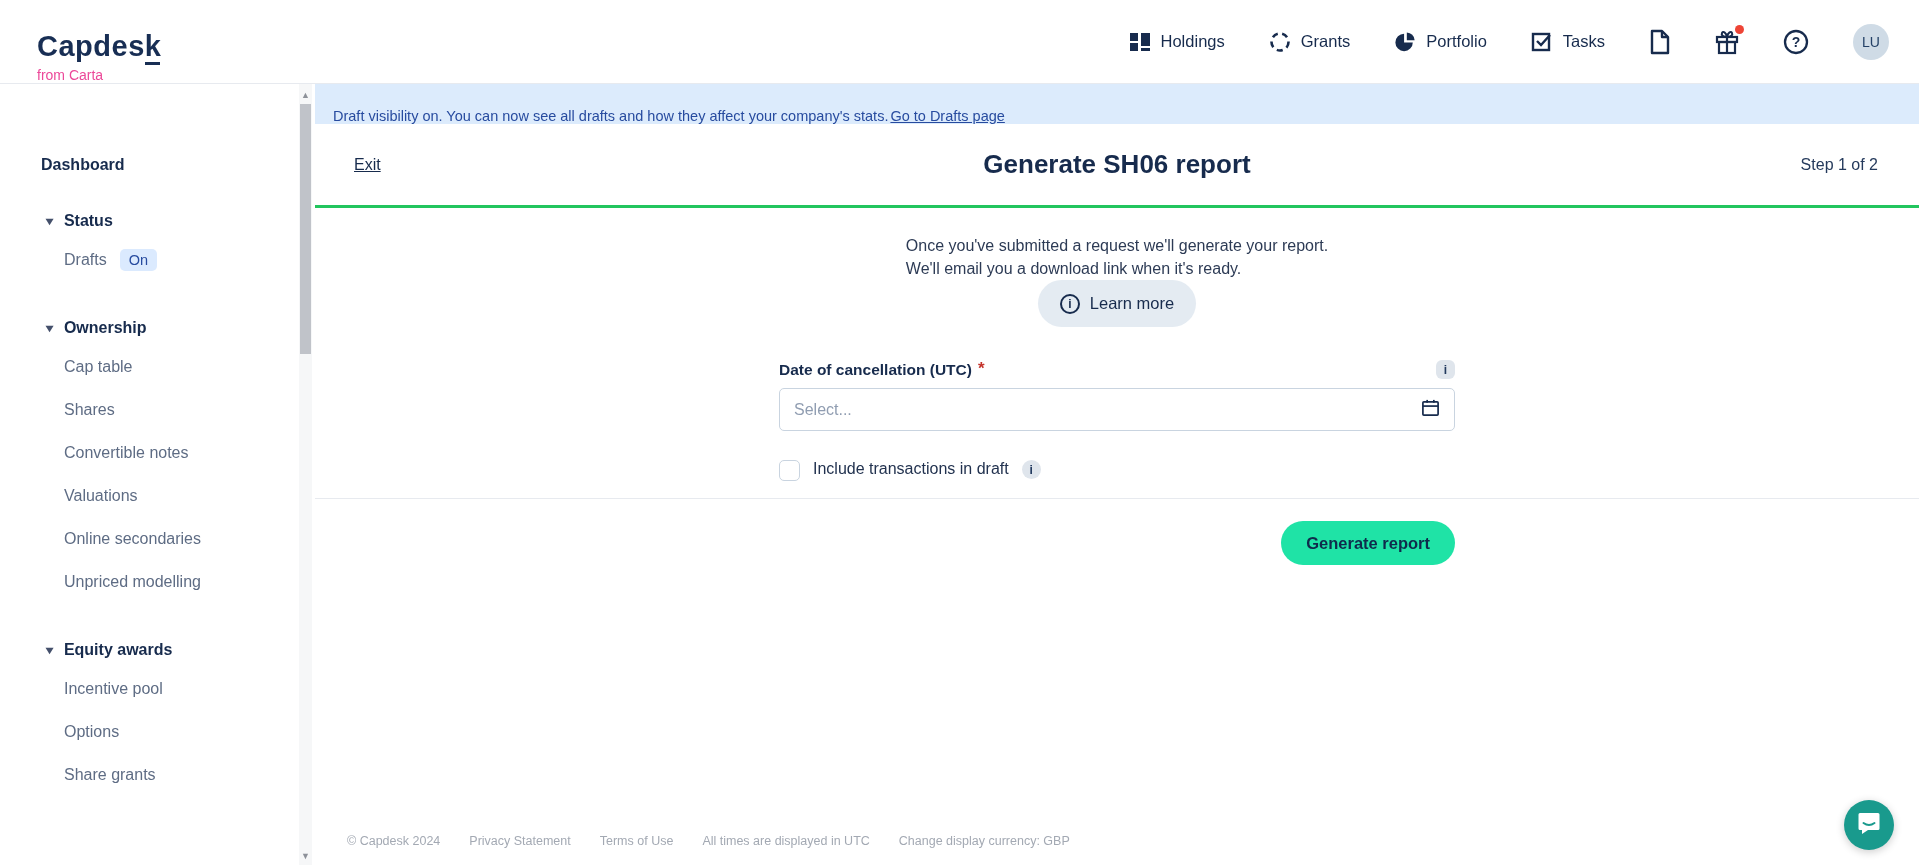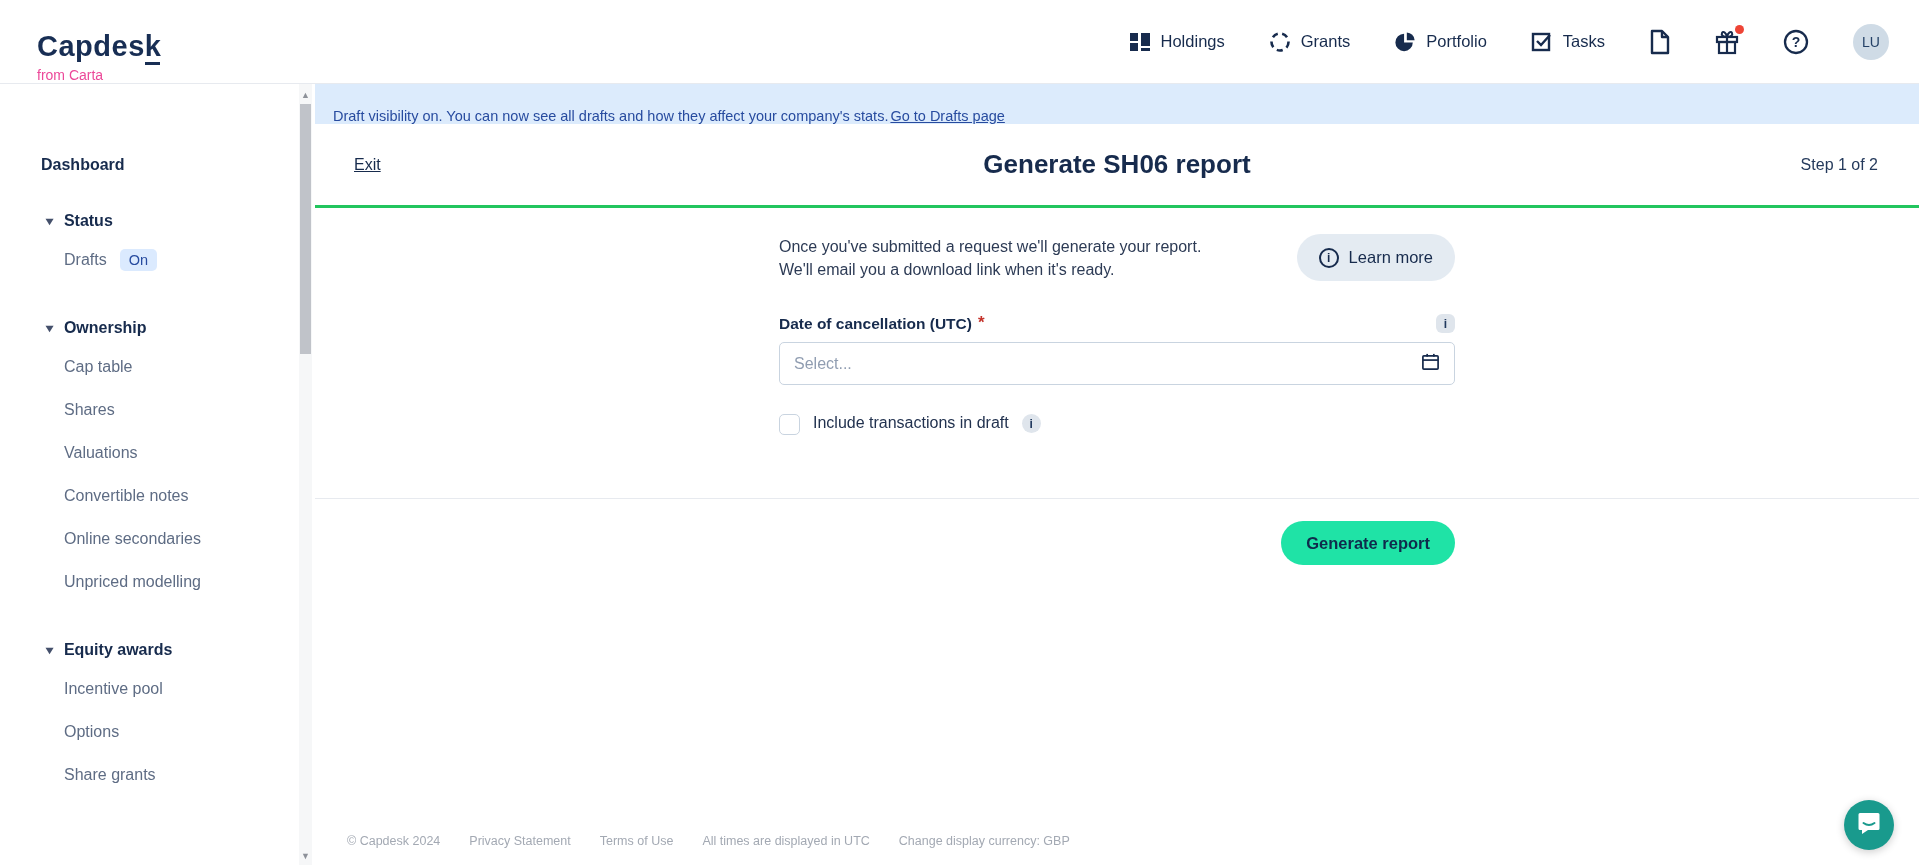--- a/index.html
+++ b/index.html
@@ -57,21 +57,21 @@
 
   .wizard-head { height:84px; border-bottom:3px solid #22c55e; position:relative;
     display:flex; align-items:center; }
   .exit-link { position:absolute; left:39px; font-size:16px; color:#172b4d;
     text-decoration:underline; cursor:pointer; }
   .wizard-title { width:100%; text-align:center; font-size:26px; font-weight:700; color:#172b4d; }
   .wizard-step { position:absolute; right:41px; font-size:16px; color:#253a5c; }
 
   .form-zone { height:290px; }
   .col { width:676px; margin:0 auto; }
-  .intro-row { display:flex; justify-content:space-between; align-items:center; padding-top:26px; }
+  .intro-row { display:flex; justify-content:space-between; align-items:center; padding-top:26px;flex-direction:column; }
   .intro-text { font-size:16px; line-height:23px; color:#2d3b55; }
   .learn-more { display:flex; align-items:center; gap:10px; background:#e4ebf2; border:none;
     border-radius:24px; height:47px; padding:0 22px; font-size:16.5px; font-weight:500;
     color:#172b4d; cursor:pointer; font-family:inherit; }
   .info-ring { width:20px; height:20px; border:2px solid #172b4d; border-radius:50%;
     display:flex; align-items:center; justify-content:center; font-size:12px; font-weight:700;
     font-style:normal; color:#172b4d; }
 
   .field-label-row { display:flex; align-items:center; justify-content:space-between; margin-top:33px; }
   .field-label { font-size:15.5px; font-weight:700; color:#172b4d; display:flex; align-items:flex-start; gap:6px; }
@@ -196,22 +196,22 @@
       </div>
     </div>
 
     <div class="side-section">
       <div class="side-header">
         <span class="chev">▼</span>
         <span>Ownership</span>
       </div>
       <div class="side-item">Cap table</div>
       <div class="side-item">Shares</div>
+      <div class="side-item">Convertible notes</div>
       <div class="side-item">Valuations</div>
-      <div class="side-item">Convertible notes</div>
       <div class="side-item">Online secondaries</div>
       <div class="side-item">Unpriced modelling</div>
     </div>
 
     <div class="side-section">
       <div class="side-header">
         <span class="chev">▼</span>
         <span>Equity awards</span>
       </div>
       <div class="side-item">Incentive pool</div>

